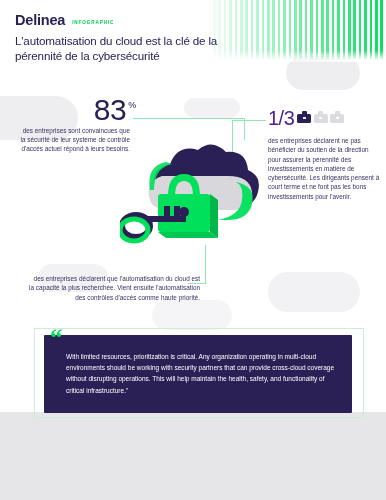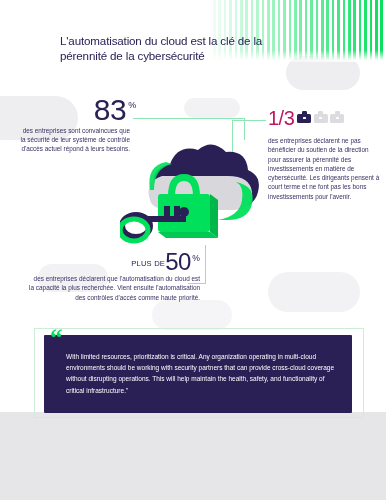--- a/index.html
+++ b/index.html
@@ -38,39 +38,39 @@
   .logo-row { position:absolute; left:15px; top:12px; display:flex; align-items:center; gap:7px; }
   .logo-text {
     font-size:14.5px; font-weight:bold; color:#2b2056; letter-spacing:-0.2px;
   }
   .logo-badge {
     font-size:4.6px; font-weight:bold; color:#00c853; letter-spacing:0.9px;
     padding-top:4px;
   }
   .title {
     position:absolute; left:15px; top:33px; width:230px;
-    font-size:11.6px; line-height:15px; color:#2b2056; letter-spacing:-0.15px;margin-left:45px;
+    font-size:11.6px; line-height:15px; color:#2b2056; letter-spacing:-0.15px;
   }
 
   
   .stat83 { position:absolute; left:60px; top:95px; width:110px; text-align:center; }
   .stat83 .big { font-size:30px; color:#2b2056; letter-spacing:-0.5px; line-height:1; display:inline-block; }
   .stat83 .pct { font-size:9px; color:#2b2056; display:inline-block; vertical-align:top; padding-left:2px; padding-top:5px;}
   .txt83 {
     position:absolute; left:18px; top:126px; width:112px;
     font-size:6.4px; line-height:9.2px; color:#3b2f63; text-align:right;
   }
   .line83 {
     position:absolute; left:133px; top:118px; width:112px; height:22px;
     border-top:1px solid #8fe6b4; border-right:1px solid #8fe6b4;
   }
 
   
   .stat13 { position:absolute; left:268px; top:108px; display:flex; align-items:center; gap:3px; }
-  .stat13 .big { font-size:20px; color:#be185d; letter-spacing:-0.5px; line-height:1; }
+  .stat13 .big { font-size:20px; color:#4c1d95; letter-spacing:-0.5px; line-height:1; }
   .cases { display:flex; gap:2.5px; align-items:flex-end; padding-bottom:2px; }
   .case { width:14px; height:12px; position:relative; }
   .case .body { position:absolute; left:0; top:2.6px; width:14px; height:9.4px; border-radius:1.6px; }
   .case .handle { position:absolute; left:4.6px; top:0; width:4.8px; height:3.4px; border-radius:1.2px 1.2px 0 0; }
   .case .latch { position:absolute; left:5.6px; top:5.6px; width:2.8px; height:2.2px; border-radius:0.6px; }
   .case.dark .body { background:#2b2056; }
   .case.dark .handle { background:#2b2056; }
   .case.dark .latch { background:#ffffff; }
   .case.light .body { background:#dcdce0; }
   .case.light .handle { background:#dcdce0; }
@@ -130,20 +130,24 @@
   <div class="cloud-bg r" style="left:-18px; top:96px; width:96px; height:44px;"></div>
   <div class="cloud-bg r" style="left:184px; top:98px; width:56px; height:20px; background:#f2f2f4;"></div>
   <div class="cloud-bg r" style="left:286px; top:56px; width:74px; height:34px; background:#eeeef0;"></div>
   <div class="cloud-bg r" style="left:38px; top:264px; width:70px; height:28px; background:#f2f2f4;"></div>
   <div class="cloud-bg r" style="left:268px; top:272px; width:92px; height:40px; background:#f2f2f4;"></div>
   <div class="cloud-bg r" style="left:152px; top:300px; width:80px; height:30px; background:#f5f5f7;"></div>
 
   <div class="bg-bottom-band"></div>
   <div class="stripes"></div>
 
+  <div class="logo-row">
+    <span class="logo-text">Delinea</span>
+    <span class="logo-badge">INFOGRAPHIC</span>
+  </div>
   <div class="title">L'automatisation du cloud est la clé de la pérennité de la cybersécurité</div>
 
   <div class="line83"></div>
   <div class="stat83">
     <span class="big">83</span><span class="pct">%</span>
   </div>
   <div class="txt83">des entreprises sont convaincues que la sécurité de leur système de contrôle d'accès actuel répond à leurs besoins.</div>
 
   <div class="line13"></div>
   <div class="stat13">
@@ -193,23 +197,20 @@
         <ellipse cx="16" cy="88" rx="14" ry="11" fill="none" stroke="#2b2056" stroke-width="6"></ellipse>
         <ellipse cx="14" cy="92" rx="14" ry="11" fill="none" stroke="#00e05a" stroke-width="5"></ellipse>
         <rect x="44" y="68" width="6" height="12" fill="#2b2056"></rect>
         <rect x="54" y="68" width="6" height="12" fill="#2b2056"></rect>
       </g>
     </svg>
   </div>
 
   <div class="line50"></div>
   <div class="line50h"></div>
-  <div class="stat50">
-    <span class="pre">PLUS DE</span><span class="big">50</span><span class="pct">%</span>
-  </div>
   <div class="txt50">des entreprises déclarent que l'automatisation du cloud est la capacité la plus recherchée. Vient ensuite l'automatisation des contrôles d'accès comme haute priorité.</div>
 
   <div class="quote-frame"></div>
   <div class="quote-box"></div>
   <div class="quote-mark">“</div>
   <div class="quote-text">With limited resources, prioritization is critical. Any organization operating in multi-cloud environments should be working with security partners that can provide cross-cloud coverage without disrupting operations. This will help maintain the health, safety, and functionality of critical infrastructure."</div>
 
 </div>
 
 </body></html>

